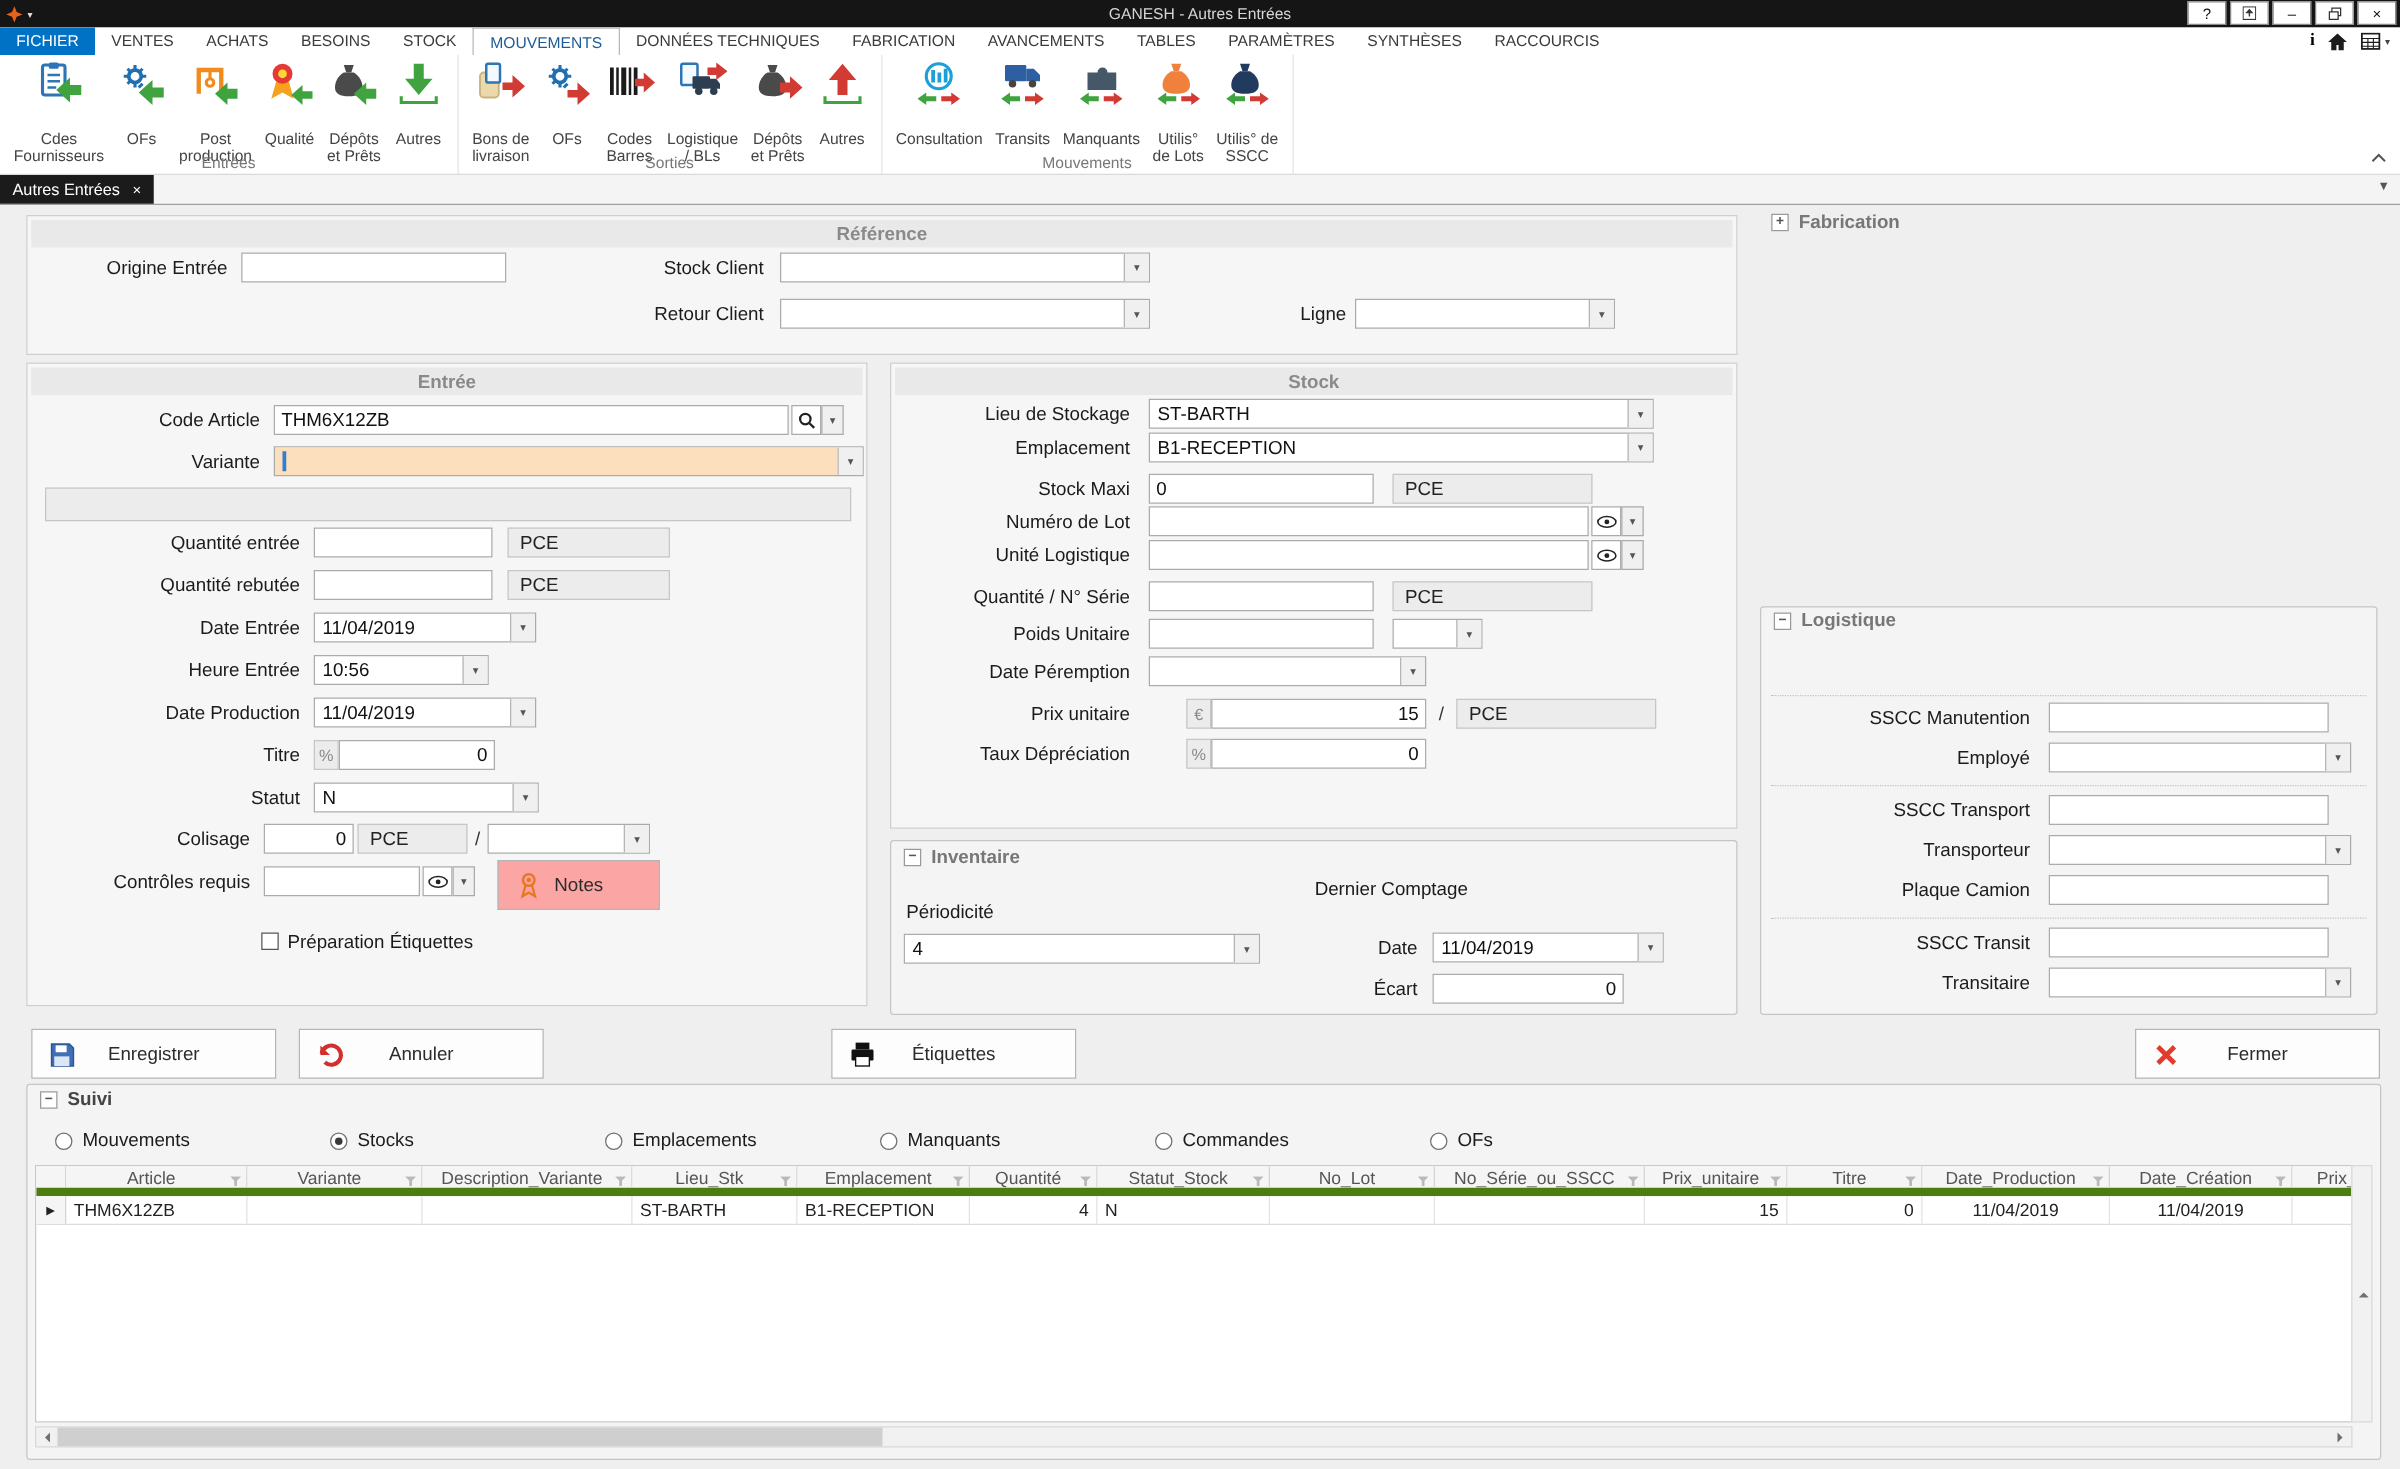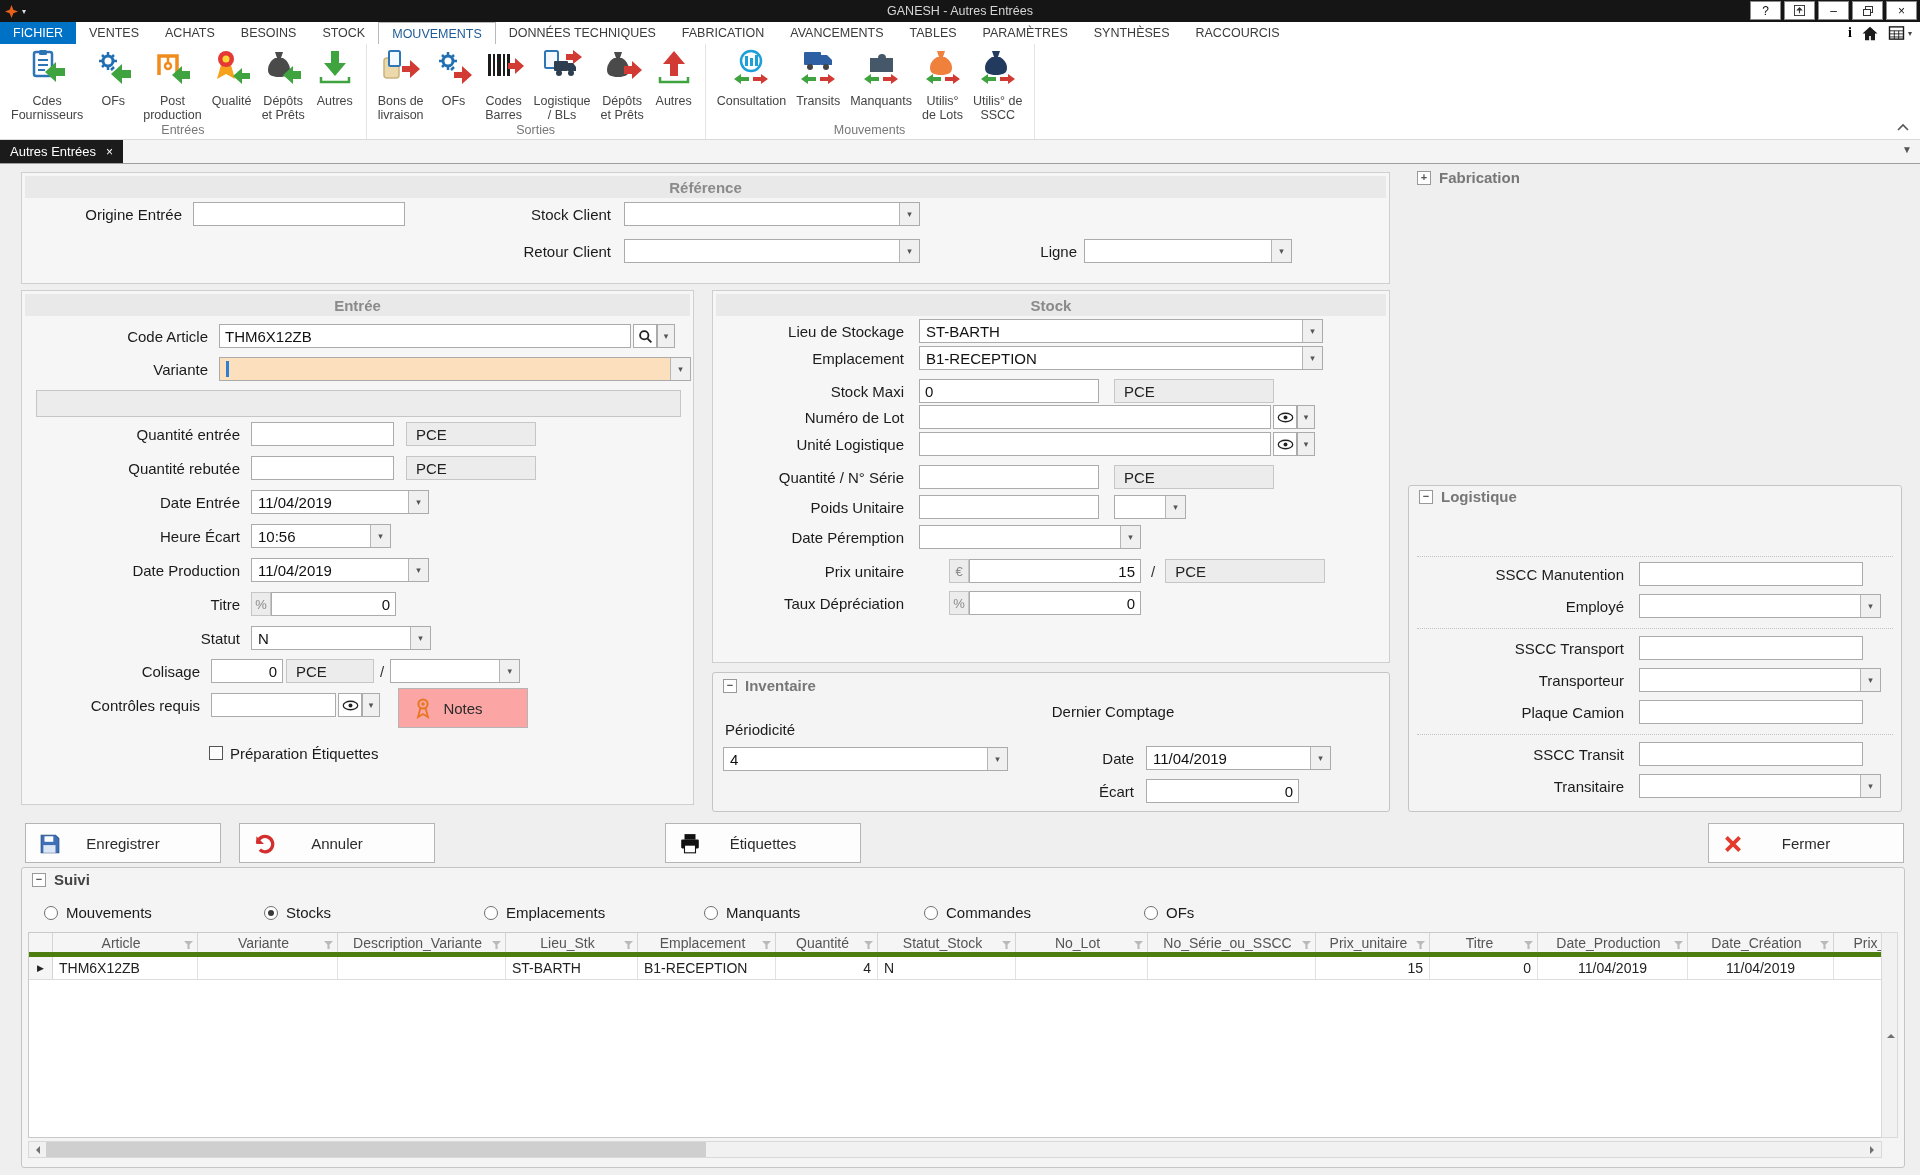--- a/index.html
+++ b/index.html
@@ -23,21 +23,21 @@
   .mtab{padding:0 13px;display:flex;align-items:center;font-size:12.5px;color:#3a3a3a;white-space:nowrap}
   .mtab.file{background:var(--accent-blue);color:#fff}
   .mtab.sel{border:1px solid #b9b9b9;border-bottom:none;color:var(--tab-sel)}
   .mbar-right{position:absolute;right:8px;display:flex;align-items:center;gap:9px}
   .mbar-right .ii{font-weight:bold;font-size:14px;font-family:"Liberation Serif",serif}
   
   .ribbon{height:96px;background:#fff;display:flex;position:relative;border-bottom:1px solid #d9d9d9}
   .rgroup{display:flex;align-items:flex-start;padding:2px 6px 16px 6px;border-right:1px solid #e4e4e4;position:relative}
   .ritem{display:flex;flex-direction:column;align-items:center;padding:2px 5px;min-width:46px}
   .ricon{width:40px;height:38px;flex:none}
-  .rlabel{font-size:12.5px;line-height:14px;color:#444;text-align:center;white-space:pre-line;margin-top:8px}
+  .rlabel{font-size:12.5px;line-height:14px;color:#444;text-align:center;white-space:pre-line;margin-top:18px}
   .glabel{position:absolute;bottom:0;left:0;right:0;text-align:center;font-size:12.5px;color:#777;height:16px}
   .rib-collapse{position:absolute;right:10px;bottom:3px}
   
   .tabstrip{height:24px;background:#f4f4f4;border-bottom:1px solid #9e9e9e;display:flex;align-items:stretch;position:relative}
   .doctab{background:#1b1b1b;color:#fff;font-size:13px;display:flex;align-items:center;gap:10px;padding:0 10px}
   .doctab .x{font-size:12px}
   .strip-dd{position:absolute;right:8px;top:4px;color:#555;font-size:10px}
   
   .content{position:relative;width:1920px;height:1011px;background:#efefef}
   .panel{position:absolute;background:#f6f6f6;border:1px solid #cfcfcf}
@@ -71,21 +71,21 @@
   .abtn{position:absolute;height:40px;background:#fdfdfd;border:1px solid #b5b5b5;display:flex;
     align-items:center;justify-content:center;font-size:15px;color:#2b2b2b}
   .abtn .bicon{position:absolute;left:13px;top:9px;width:22px;height:22px}
   
   .cb{width:14px;height:14px;border:1px solid #555;background:#fff;flex:none}
   .radio{display:flex;align-items:center;gap:8px;width:220px;font-size:15px;color:#1b1b1b}
   .rb{width:14px;height:14px;border:1px solid #707070;border-radius:50%;background:#fff;position:relative;flex:none}
   .rb.on::after{content:"";position:absolute;left:3px;top:3px;width:6px;height:6px;border-radius:50%;background:#3a3a3a}
   
   .twrap{position:absolute;background:#fff;border:1px solid #c9c9c9;overflow:hidden}
-  .thr{display:flex;height:24px;background:#f5f5f5;border-bottom:5px solid #4d7c0f}
+  .thr{display:flex;height:24px;background:#f5f5f5;border-bottom:7px solid #4d7c0f}
   .th{position:relative;display:flex;align-items:center;justify-content:center;border-right:1px solid #d4d4d4;
     font-size:14px;color:#555;flex:none;background:#f5f5f5}
   .th.ind,.td.ind{width:24px;flex:none;background:#f5f5f5;border-right:1px solid #d4d4d4;
     display:flex;align-items:center;justify-content:center;font-size:9px;color:#222}
   .thl{overflow:hidden;white-space:nowrap;padding:0 12px 0 4px}
   .fun{position:absolute;right:4px;top:8px;width:9px;height:8px;background:#b9b9b9;
     clip-path:polygon(0 0,100% 0,62% 45%,62% 100%,38% 100%,38% 45%)}
   .tr{display:flex;height:23px;border-bottom:1px solid #dcdcdc;background:#fff}
   .td{display:flex;align-items:center;border-right:1px solid #e2e2e2;font-size:14px;color:#222;
     padding:0 6px;flex:none;overflow:hidden;white-space:nowrap}
@@ -421,21 +421,21 @@
       <span class="ro" style="width:130px;margin-left:12px">PCE</span>
     </div>
     <div class="row" style="left:0;top:199px">
       <span class="lbl" style="width:225px">Date Entrée</span>
       <span class="combo" style="width:178px;margin-left:4px">
           <span class="cv">11/04/2019</span>
           <span class="cbtn">▾</span>
         </span>
     </div>
     <div class="row" style="left:0;top:233px">
-      <span class="lbl" style="width:225px">Heure Écart</span>
+      <span class="lbl" style="width:225px">Heure Entrée</span>
       <span class="combo" style="width:140px;margin-left:4px">
           <span class="cv">10:56</span>
           <span class="cbtn">▾</span>
         </span>
     </div>
     <div class="row" style="left:0;top:267px">
       <span class="lbl" style="width:225px">Date Production</span>
       <span class="combo" style="width:178px;margin-left:4px">
           <span class="cv">11/04/2019</span>
           <span class="cbtn">▾</span>

